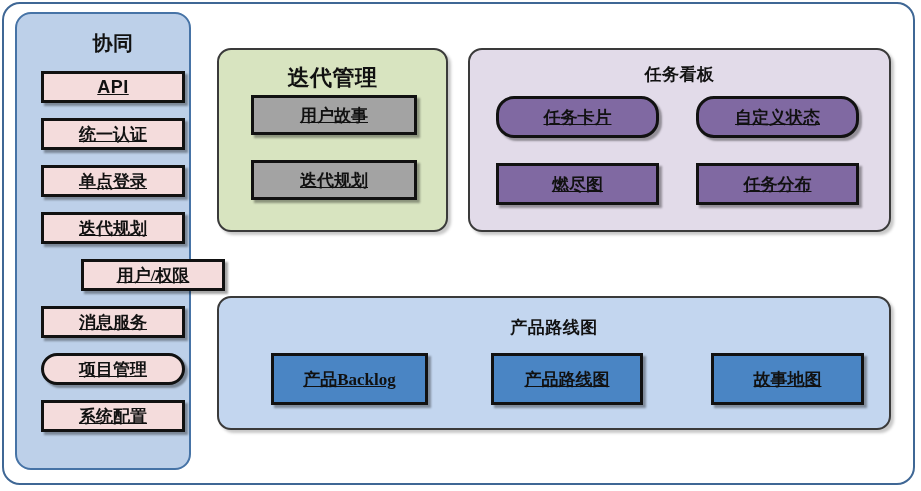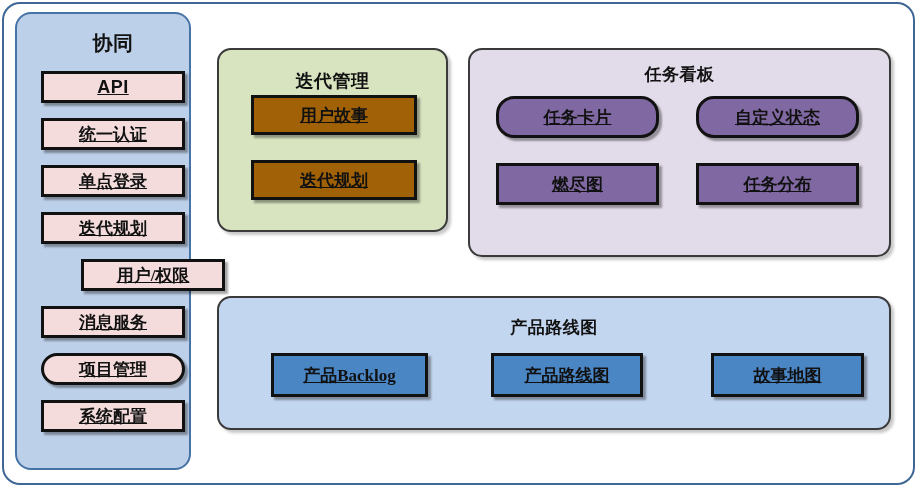--- a/index.html
+++ b/index.html
@@ -68,30 +68,30 @@
   .panel-iteration {
     left: 217px;
     top: 48px;
     width: 231px;
     height: 184px;
     background: #d8e4c0;
     border: 2px solid #3a3a3a;
     box-shadow: 3px 3px 3px rgba(0,0,0,0.22);
   }
   .panel-iteration .panel-title {
-    top: 19px;
-    font-size: 18px;
+    top: 13px;
+    font-size: 22px;
   }
 
   
   .panel-taskboard {
     left: 468px;
     top: 48px;
     width: 423px;
-    height: 209px;
+    height: 184px;
     background: #e2dbe9;
     border: 2px solid #3a3a3a;
     box-shadow: 3px 3px 3px rgba(0,0,0,0.22);
   }
   .panel-taskboard .panel-title {
     top: 13px;
     font-size: 17px;
   }
 
   
@@ -120,21 +120,21 @@
     color: #111111;
     font-family: "Liberation Serif", "DejaVu Serif", serif;
     font-size: 17px;
     font-weight: bold;
     box-shadow: 3px 3px 2px rgba(0,0,0,0.35);
     white-space: nowrap;
     text-decoration: underline;
   }
 
   .chip-pink   { background: #f4dcdc; }
-  .chip-green  { background: #a16207; }
+  .chip-green  { background: #a3a3a3; }
   .chip-purple { background: #8069a2; }
   .chip-blue   { background: #4a85c4; }
 
   
   .chip-side {
     left: 24px;
     width: 144px;
     height: 32px;
   }
 
@@ -151,21 +151,21 @@
     height: 42px;
   }
   .chip-task.col-a { left: 26px; }
   .chip-task.col-b { left: 226px; }
   .chip-task.row-a { top: 46px; border-radius: 18px; }
   .chip-task.row-b { top: 113px; text-align: right; }
 
   
   .chip-agile {
     top: 55px;
-    height: 44px;
+    height: 52px;
   }
   .chip-agile.a1 { left: 52px; width: 157px; }
   .chip-agile.a2 { left: 272px; width: 152px; }
   .chip-agile.a3 { left: 492px; width: 153px; }
 
   .chip-api {
     font-family: "Liberation Sans", "DejaVu Sans", sans-serif;
     font-size: 18px;
     letter-spacing: 0.5px;
   }

